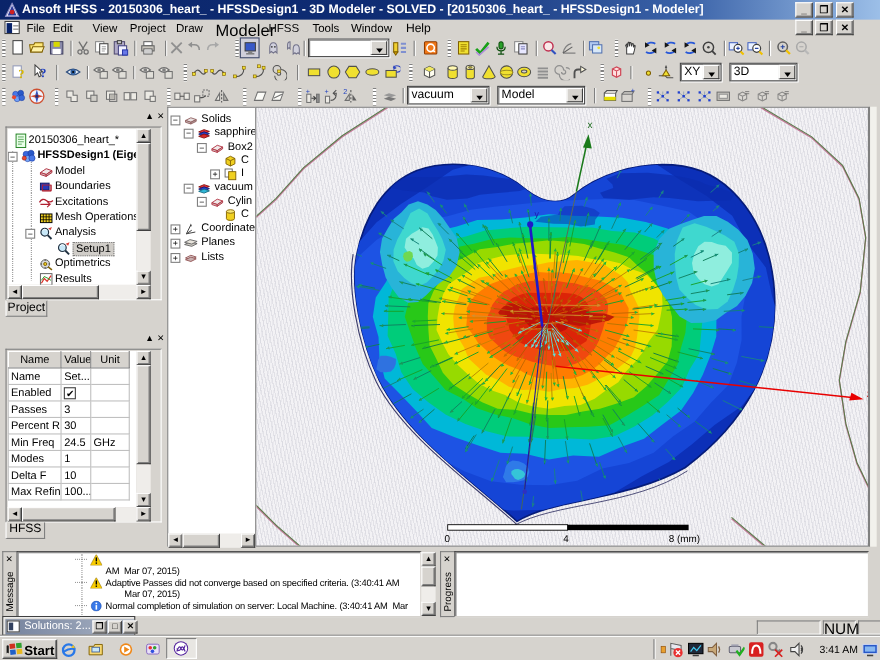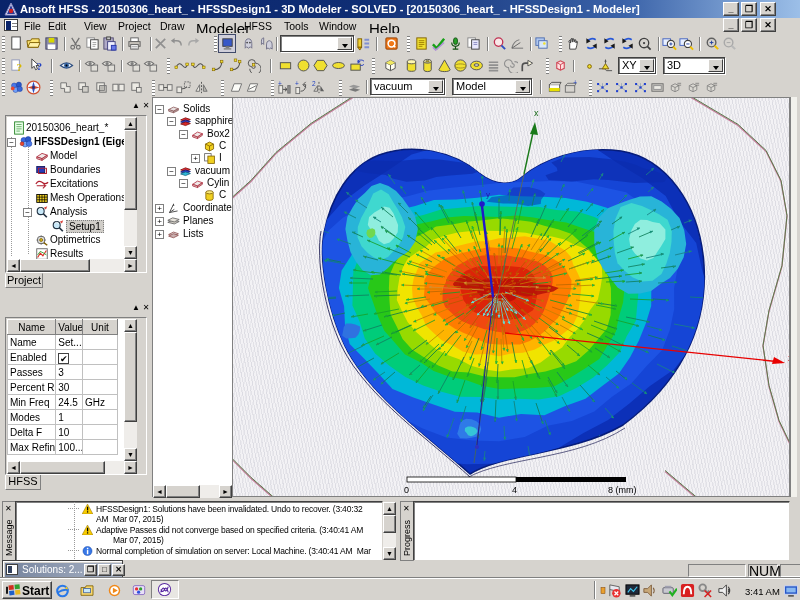--- a/index.html
+++ b/index.html
@@ -47,21 +47,21 @@
     </div>
   <span class="abs" style="left:24px;top:2px;font-size:10.5px;">File</span>
     <span class="abs" style="left:48px;top:2px;font-size:10.5px;">Edit</span>
     <span class="abs" style="left:84px;top:2px;font-size:10.5px;">View</span>
     <span class="abs" style="left:118px;top:2px;font-size:10.5px;">Project</span>
     <span class="abs" style="left:160px;top:2px;font-size:10.5px;">Draw</span>
     <span class="abs" style="left:196px;top:2px;font-size:15px;">Modeler</span>
     <span class="abs" style="left:244px;top:2px;font-size:10.5px;">HFSS</span>
     <span class="abs" style="left:284px;top:2px;font-size:10.5px;">Tools</span>
     <span class="abs" style="left:319px;top:2px;font-size:10.5px;">Window</span>
-    <span class="abs" style="left:369px;top:2px;font-size:15px;">Help</span>
+    <span class="abs" style="left:369px;top:2px;font-size:11px;">Help</span>
   <div class="titlebtn" style="left:723px;top:0px;">_</div>
   <div class="titlebtn" style="left:741px;top:0px;">❐</div>
   <div class="titlebtn" style="left:760px;top:0px;">✕</div>
 </div>
 
 <div id="rowA" class="abs" style="left:0;top:33px;width:800px;height:22px;background:#d6d3ce;">
     <div class="abs" style="left:2px;top:3px;width:3px;height:16px;background:repeating-linear-gradient(180deg,#808080 0 1px,#fff 1px 3px);"></div>
     <div class="abs" style="left:9px;top:3px;width:15px;height:15px;"><svg width="15" height="15" viewBox="0 0 16 16">
         <rect x="3" y="1" width="9" height="13" fill="#fff" stroke="#404040"></rect>
       </svg></div>
@@ -882,21 +882,20 @@
       <div class="abs" style="left:1px;top:14px;width:11px;height:44px;font-size:9px;writing-mode:vertical-rl;transform:rotate(180deg);text-align:center;">Message</div>
     </div>
     <div class="abs white-in" style="left:13px;top:0;width:368px;height:60px;overflow:hidden;" id="msgarea">
         <div class="abs" style="left:58px;top:0px;width:1px;height:60px;background:repeating-linear-gradient(180deg,#9a9a9a 0 1px,transparent 1px 2px);"></div>
         <div class="abs" style="left:52px;top:6px;width:12px;height:1px;background:repeating-linear-gradient(90deg,#9a9a9a 0 1px,transparent 1px 2px);"></div>
         <div class="abs" style="left:66px;top:2px;"><svg width="11" height="10" viewBox="0 0 12 11">
             <polygon points="6,0 12,11 0,11" fill="#f8cc00" stroke="#806000" stroke-width="0.5"></polygon>
             <rect x="5.4" y="3" width="1.4" height="4" fill="#000"></rect>
             <rect x="5.4" y="8" width="1.4" height="1.4" fill="#000"></rect>
           </svg></div>
-        <div class="msg" style="left:80px;top:2px;">HFSSDesign1: Solutions have been invalidated. Undo to recover. (3:40:32</div>
         <div class="msg" style="left:80px;top:12px;">AM&nbsp; Mar 07, 2015)</div>
         <div class="abs" style="left:52px;top:27px;width:12px;height:1px;background:repeating-linear-gradient(90deg,#9a9a9a 0 1px,transparent 1px 2px);"></div>
         <div class="abs" style="left:66px;top:23px;"><svg width="11" height="10" viewBox="0 0 12 11">
             <polygon points="6,0 12,11 0,11" fill="#f8cc00" stroke="#806000" stroke-width="0.5"></polygon>
             <rect x="5.4" y="3" width="1.4" height="4" fill="#000"></rect>
             <rect x="5.4" y="8" width="1.4" height="1.4" fill="#000"></rect>
           </svg></div>
         <div class="msg" style="left:80px;top:23px;">Adaptive Passes did not converge based on specified criteria. (3:40:41 AM</div>
         <div class="msg" style="left:97px;top:33px;text-align:right;">Mar 07, 2015)</div>
         <div class="abs" style="left:52px;top:48px;width:12px;height:1px;background:repeating-linear-gradient(90deg,#9a9a9a 0 1px,transparent 1px 2px);"></div>

